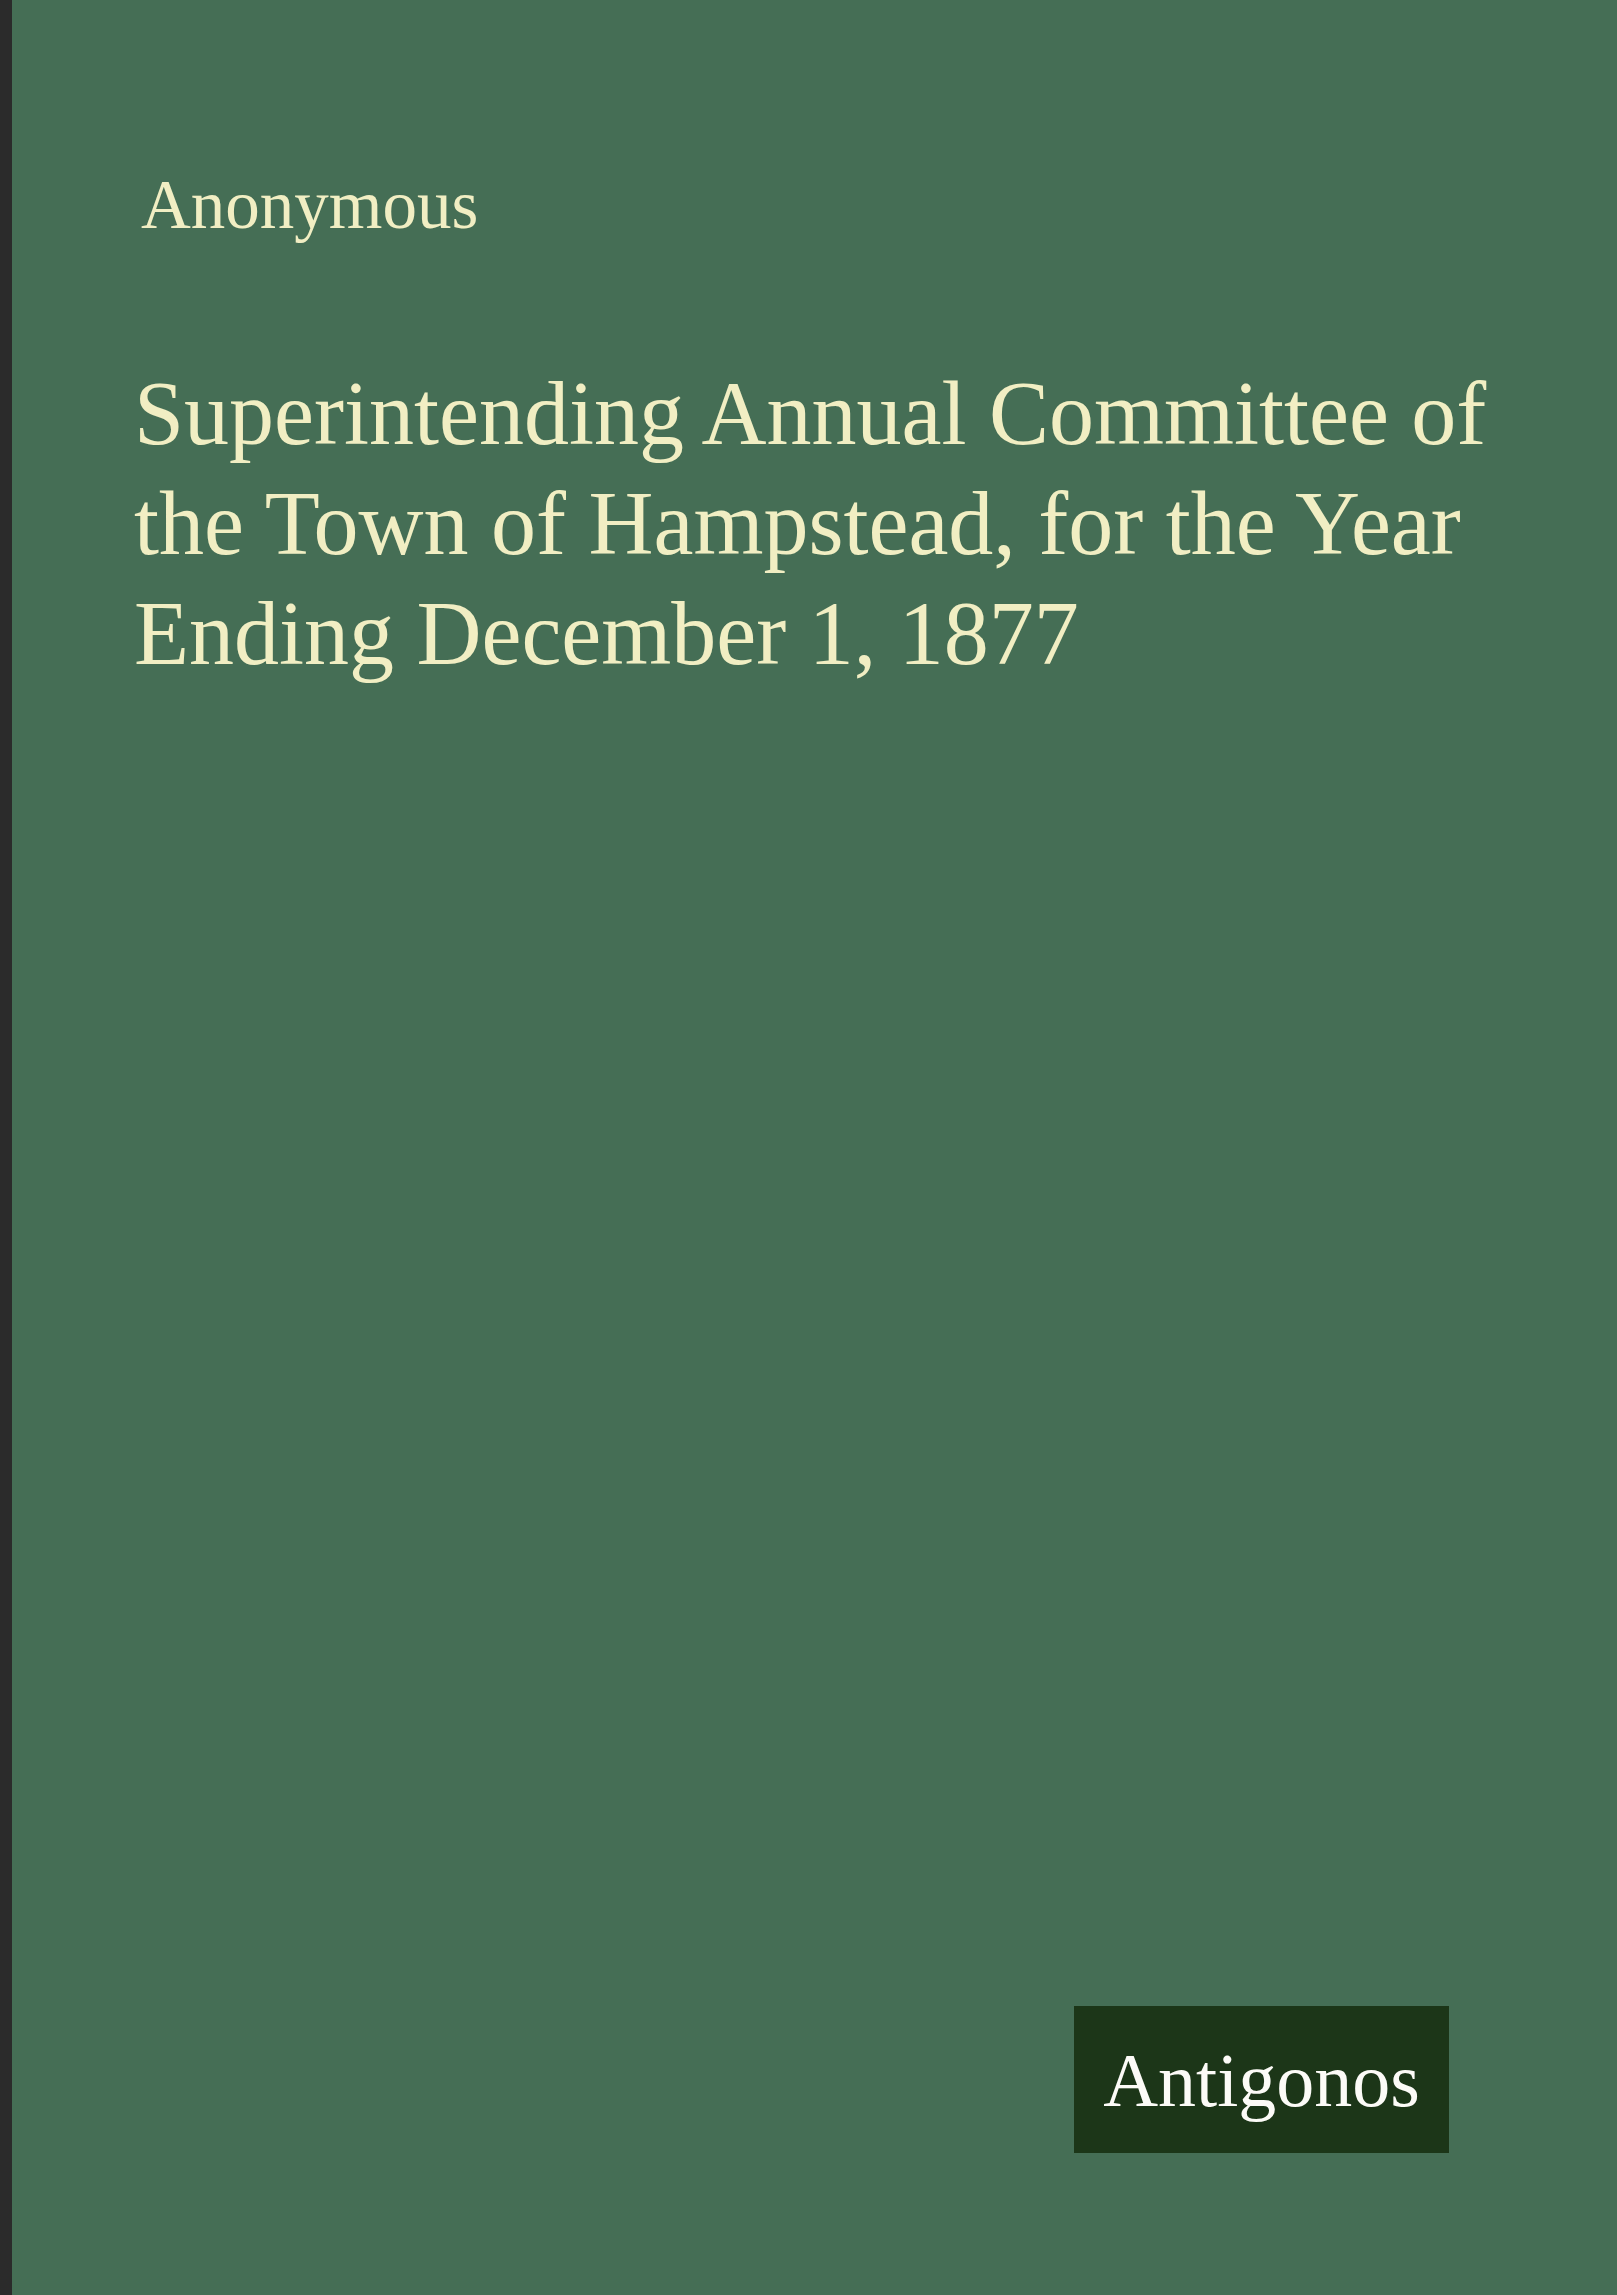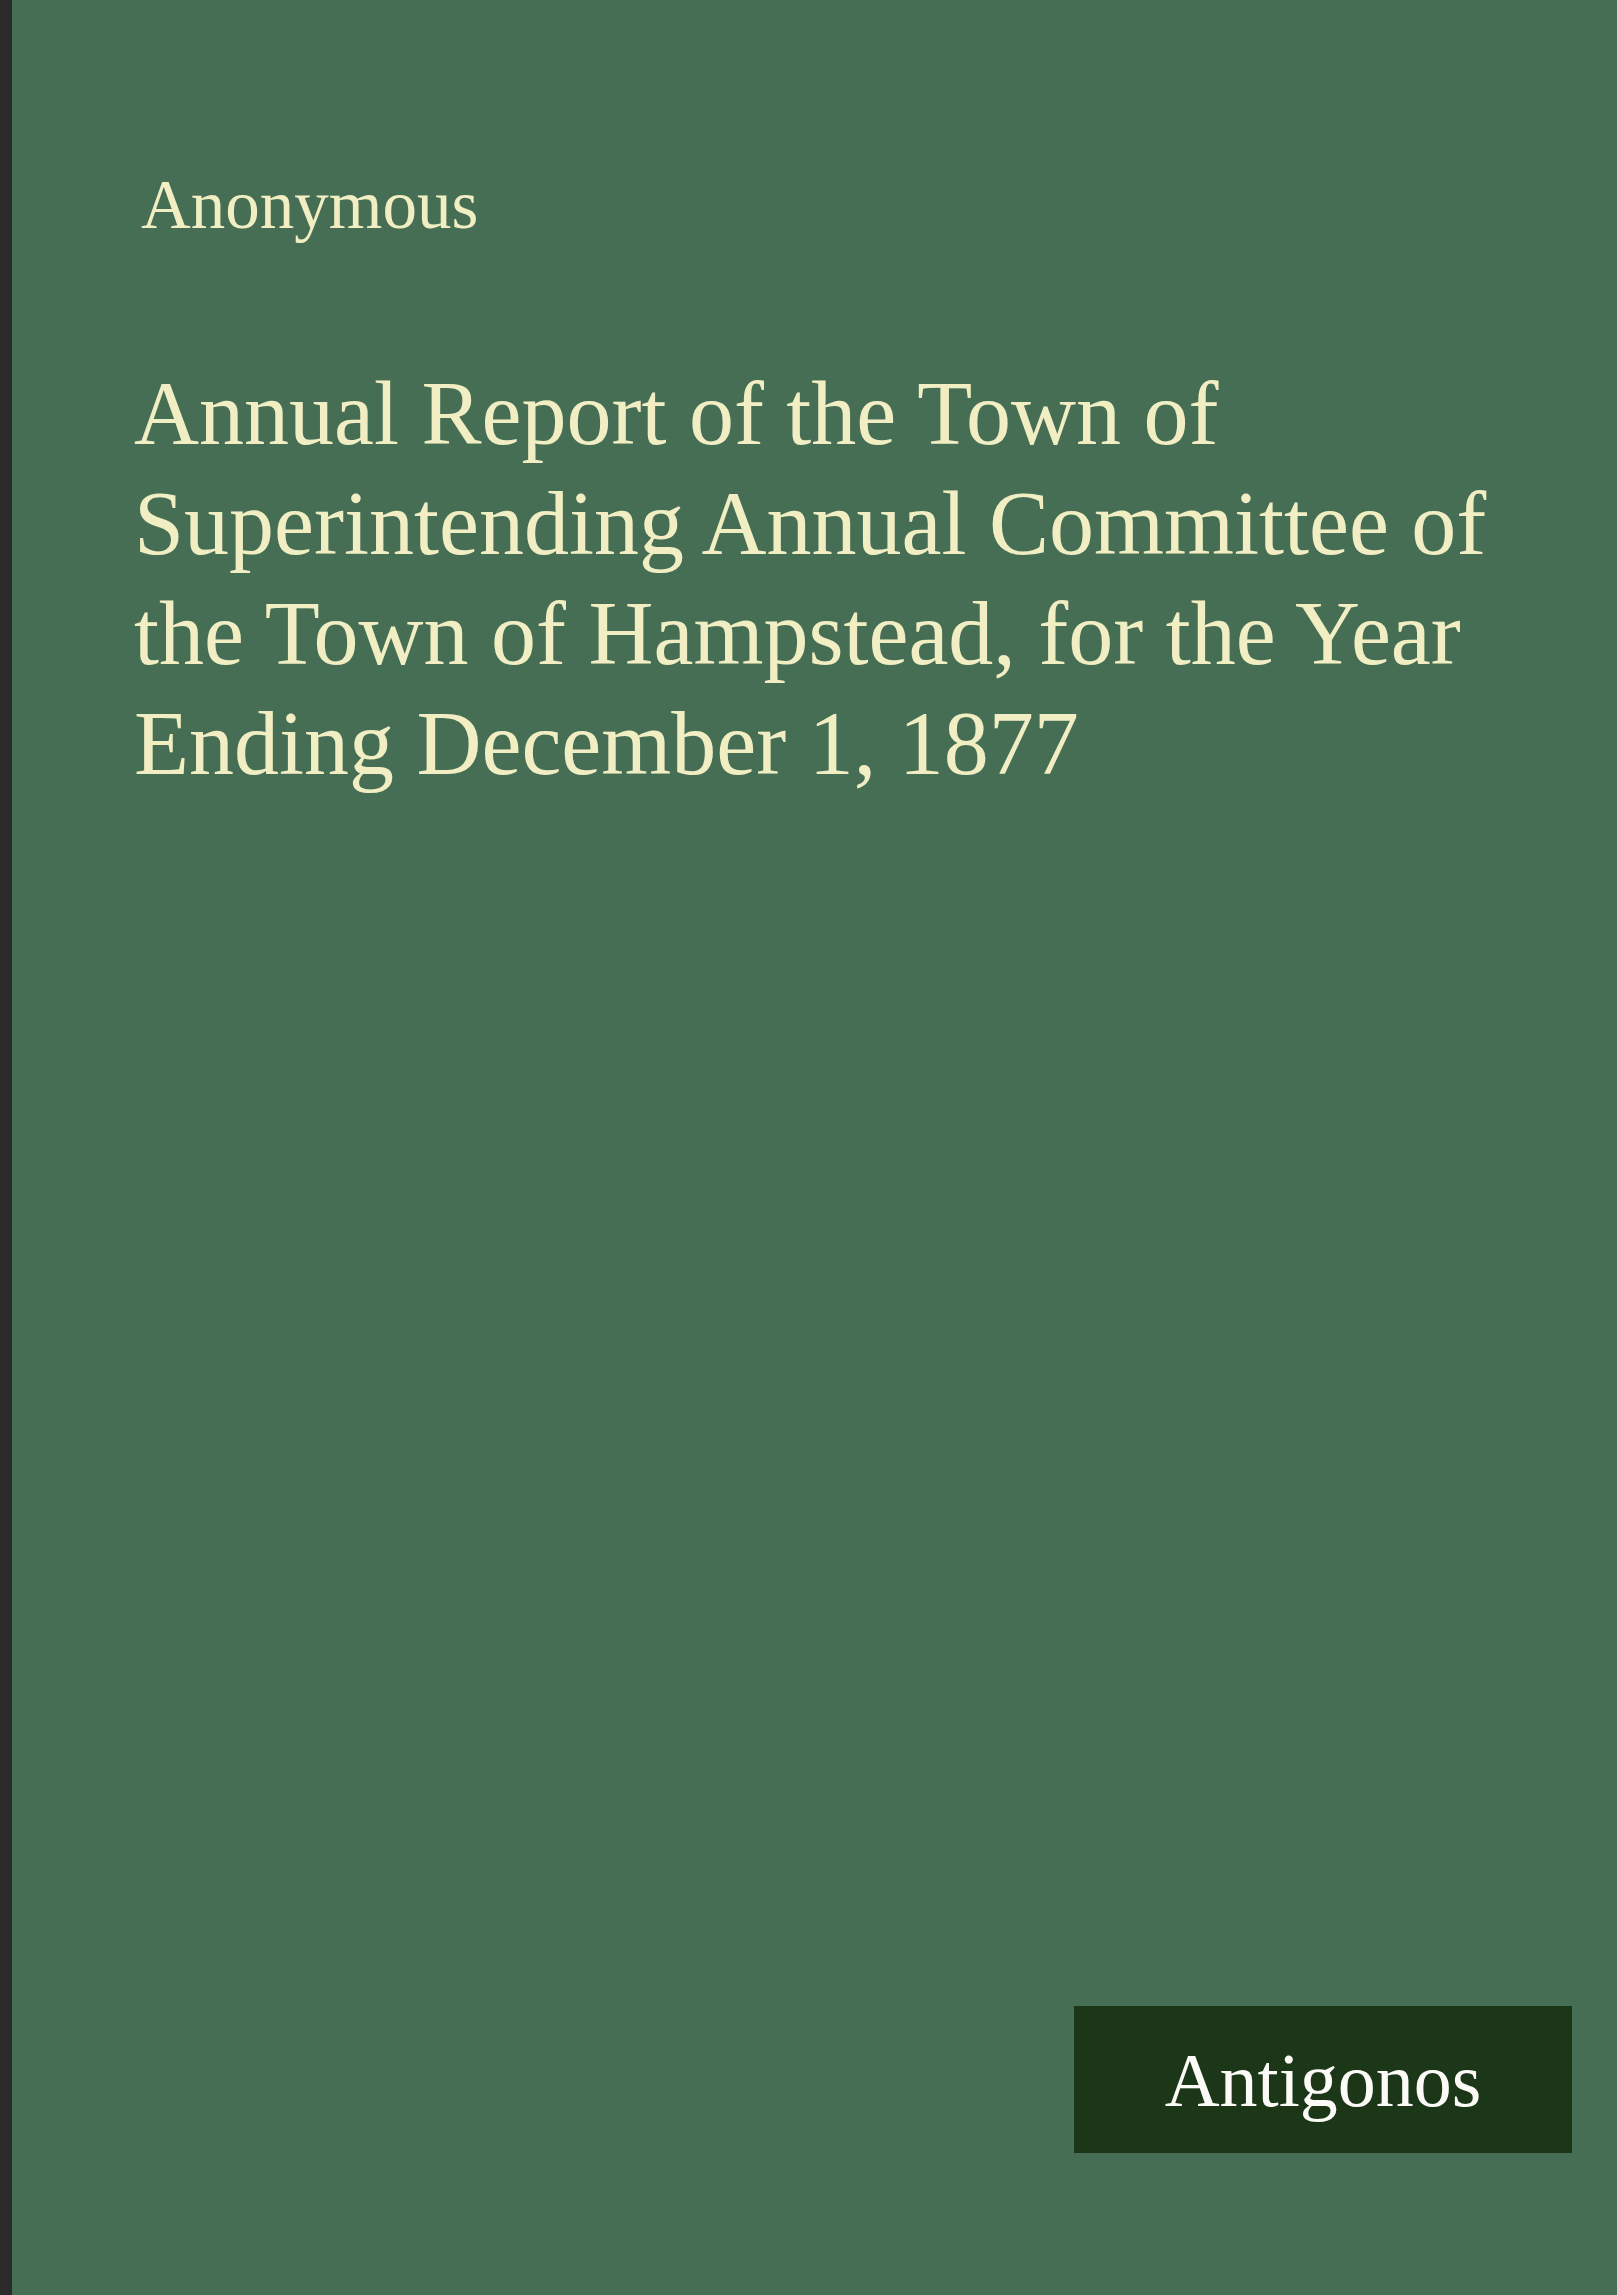--- a/index.html
+++ b/index.html
@@ -34,21 +34,21 @@
     top: 359px;
     font-size: 90px;
     line-height: 110px;
     color: var(--text_cream, #F1EEC3);
   }
   .title-line { white-space: nowrap; }
   .publisher-box {
     position: absolute;
     left: 1062px;
     top: 2006px;
-    width: 498px;
+    width: 375px;
     height: 147px;
     background: var(--publisher_box_bg, #1C3618);
     display: flex;
     align-items: center;
     justify-content: center;
   }
   .publisher-name {
     font-size: 76px;
     line-height: 84px;
     color: var(--publisher_text, #FCFBF7);
@@ -56,21 +56,20 @@
   }
 </style>
 </head>
 <body>
 
 <div class="cover">
 
   <div class="author">Anonymous</div>
 
   <div class="title">
-    <div class="title-line">Annual Report of the Town of</div>
     <div class="title-line">Superintending Annual Committee of</div>
     <div class="title-line">the Town of Hampstead, for the Year</div>
     <div class="title-line">Ending December 1, 1877</div>
   </div>
 
   <div class="publisher-box">
     <span class="publisher-name">Antigonos</span>
   </div>
 
 </div>

